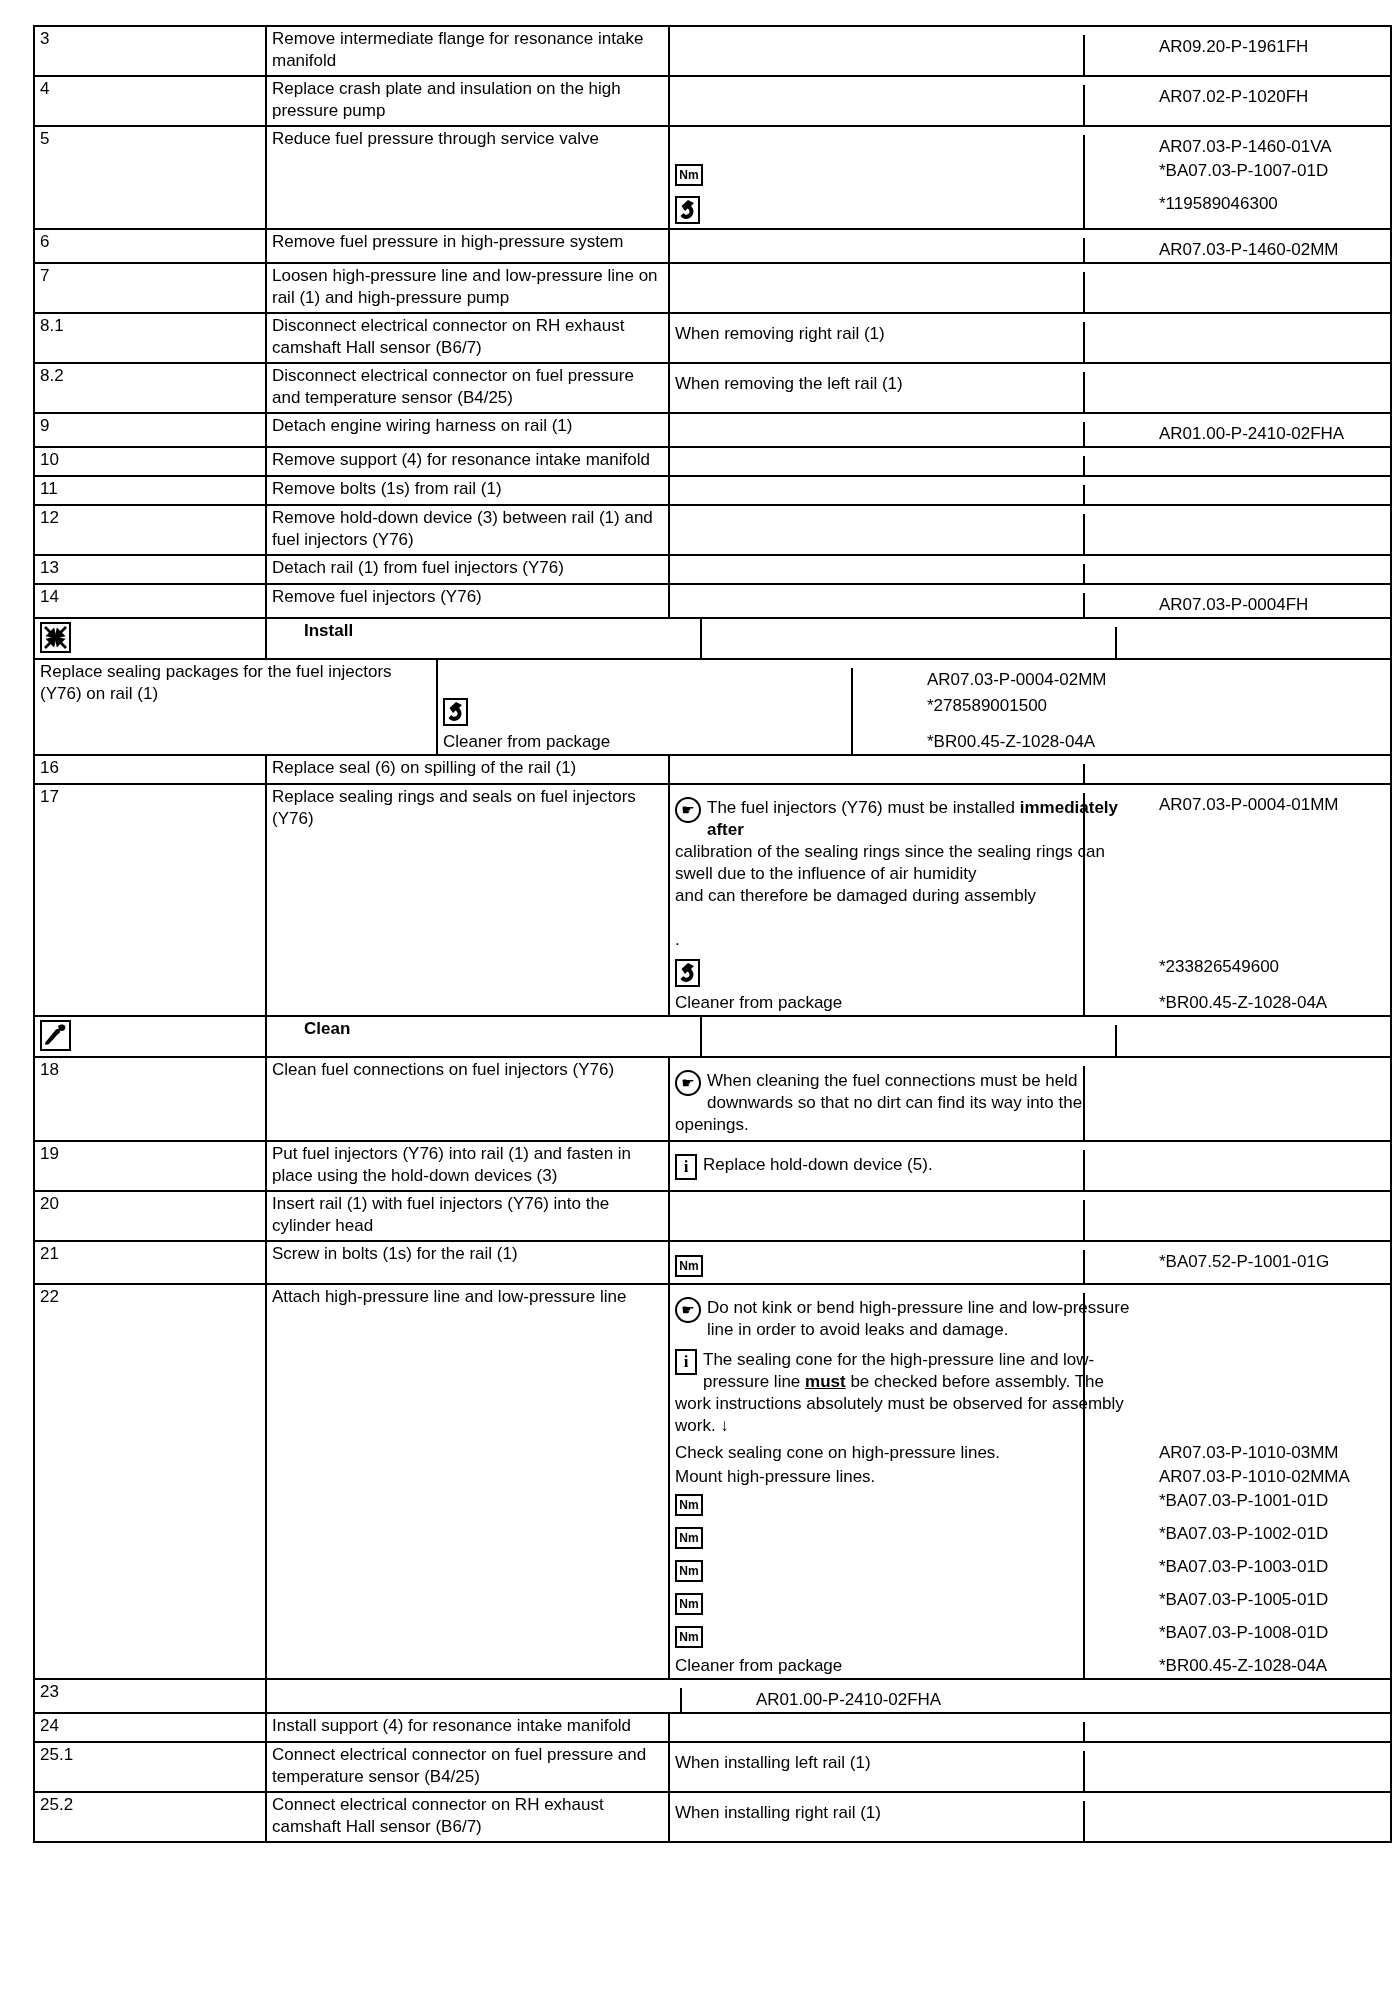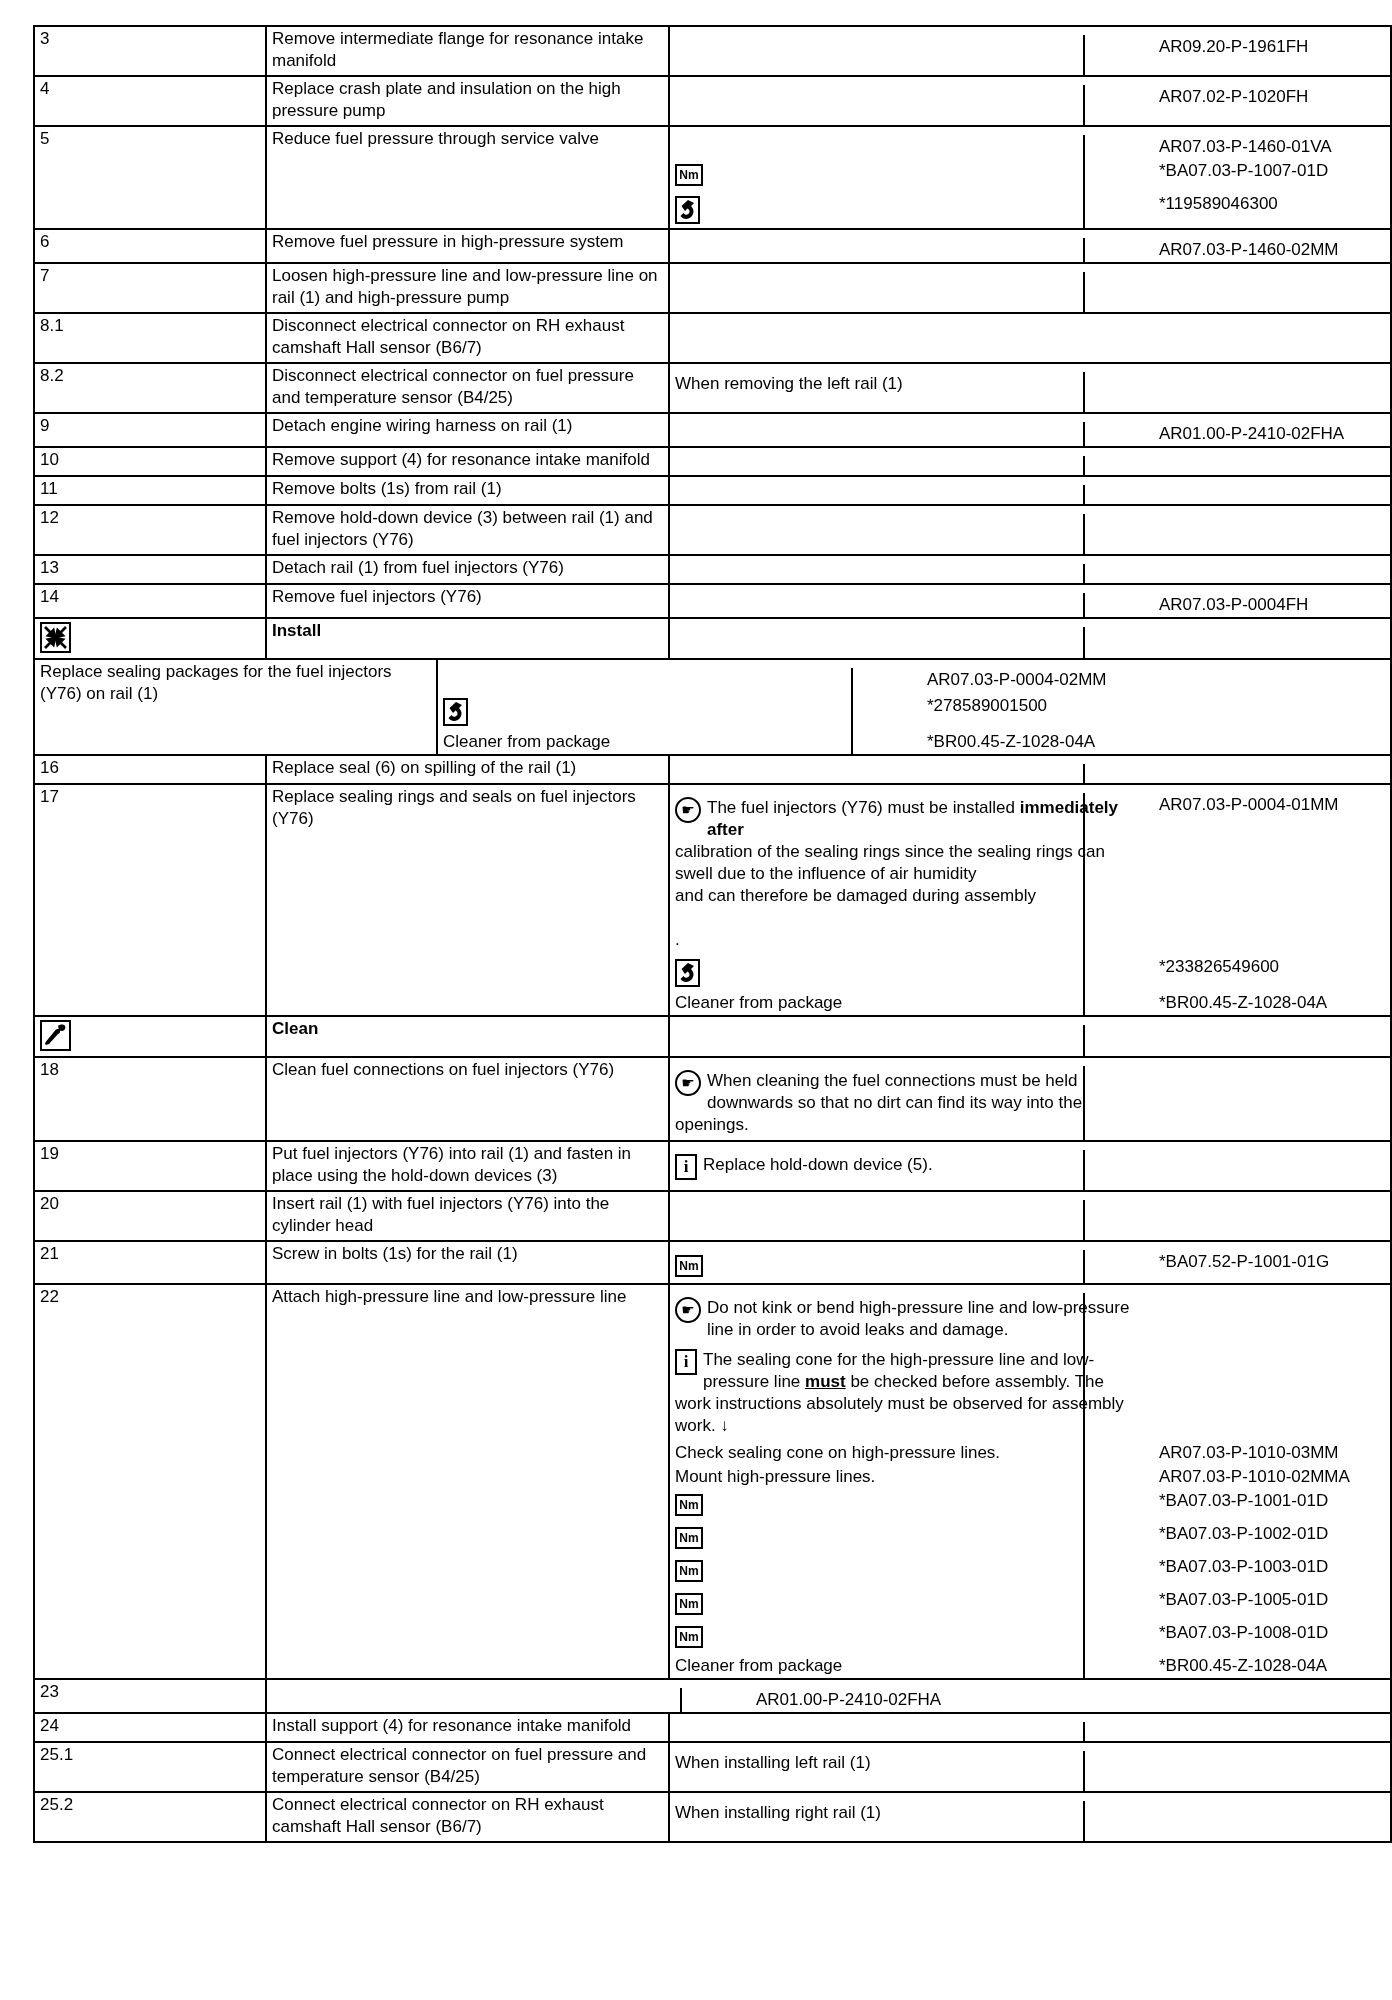--- a/index.html
+++ b/index.html
@@ -33,21 +33,21 @@
   .cl-note{
     box-sizing:border-box;width:484px;flex:0 0 auto;
     padding:1px 10px 1px 5px;white-space:pre-wrap;
   }
   .cl-ref{
     box-sizing:border-box;flex:1 1 auto;
     padding:1px 5px;white-space:nowrap;overflow:hidden;
   }
   .cl.iconline{min-height:33px;}
   .cl.iconline .cl-note{padding-top:4px;padding-bottom:4px;}
-  .section-label{font-weight:bold;}
+  .section-label{font-weight:bold;margin-left:32px;}
   b u{text-decoration:underline;}
   
   .ibx{
     display:inline-flex;align-items:center;justify-content:center;
     border:2px solid #000;background:#fff;vertical-align:middle;
     box-sizing:border-box;
   }
   .i-torque{width:28px;height:22px;font-size:12px;font-weight:bold;letter-spacing:0;}
   .i-info{width:22px;height:26px;font-size:17px;font-weight:bold;font-family:"Liberation Serif",serif;}
   .i-cleaner{width:25px;height:28px;}
@@ -116,20 +116,26 @@
         </div>
       </div>
       <div class="row">
         <div class="cell c-num"><span>7</span></div>
         <div class="cell c-desc"><span>Loosen high-pressure line and low-pressure line on rail (1) and high-pressure pump</span></div>
         <div class="c34"></div>
       </div>
       <div class="row">
         <div class="cell c-num"><span>8.1</span></div>
         <div class="cell c-desc"><span>Disconnect electrical connector on RH exhaust camshaft Hall sensor (B6/7)</span></div>
+        <div class="c34">
+          <div class="cl">
+            <div class="cl-note"><span>When removing right rail (1)</span></div>
+            <div class="cl-ref"></div>
+          </div>
+        </div>
       </div>
       <div class="row">
         <div class="cell c-num"><span>8.2</span></div>
         <div class="cell c-desc"><span>Disconnect electrical connector on fuel pressure and temperature sensor (B4/25)</span></div>
         <div class="c34">
           <div class="cl">
             <div class="cl-note"><span>When removing the left rail (1)</span></div>
             <div class="cl-ref"></div>
           </div>
         </div>

